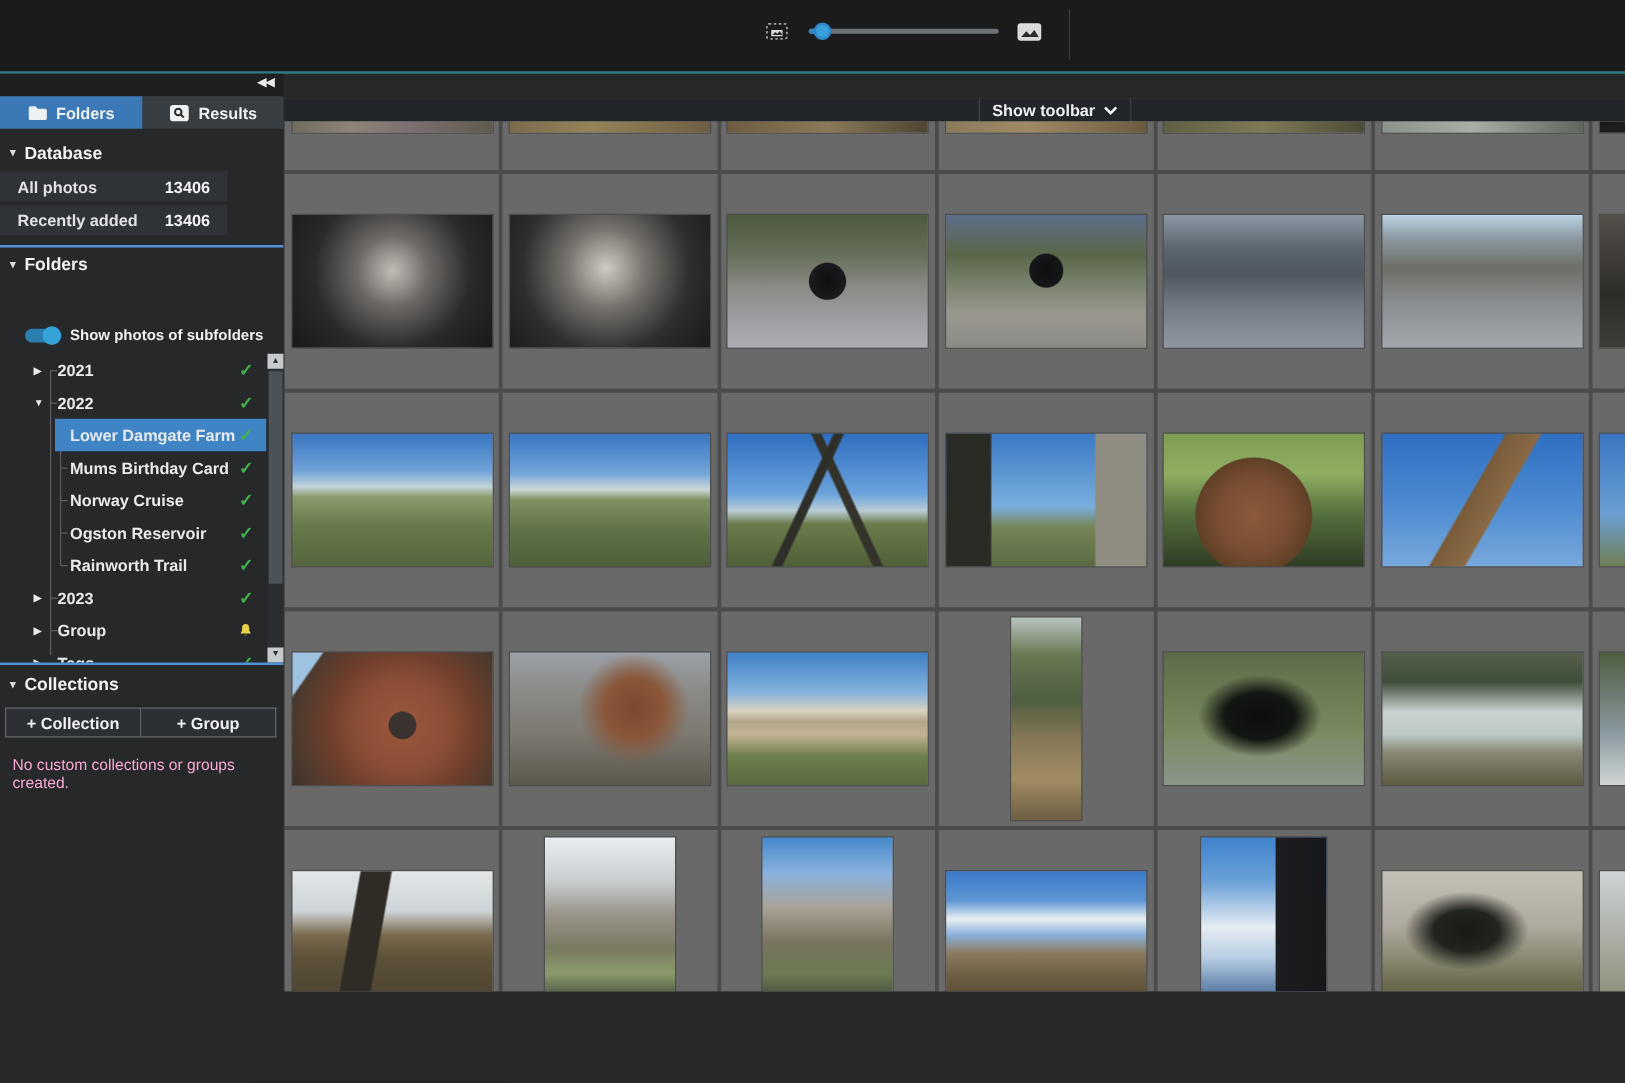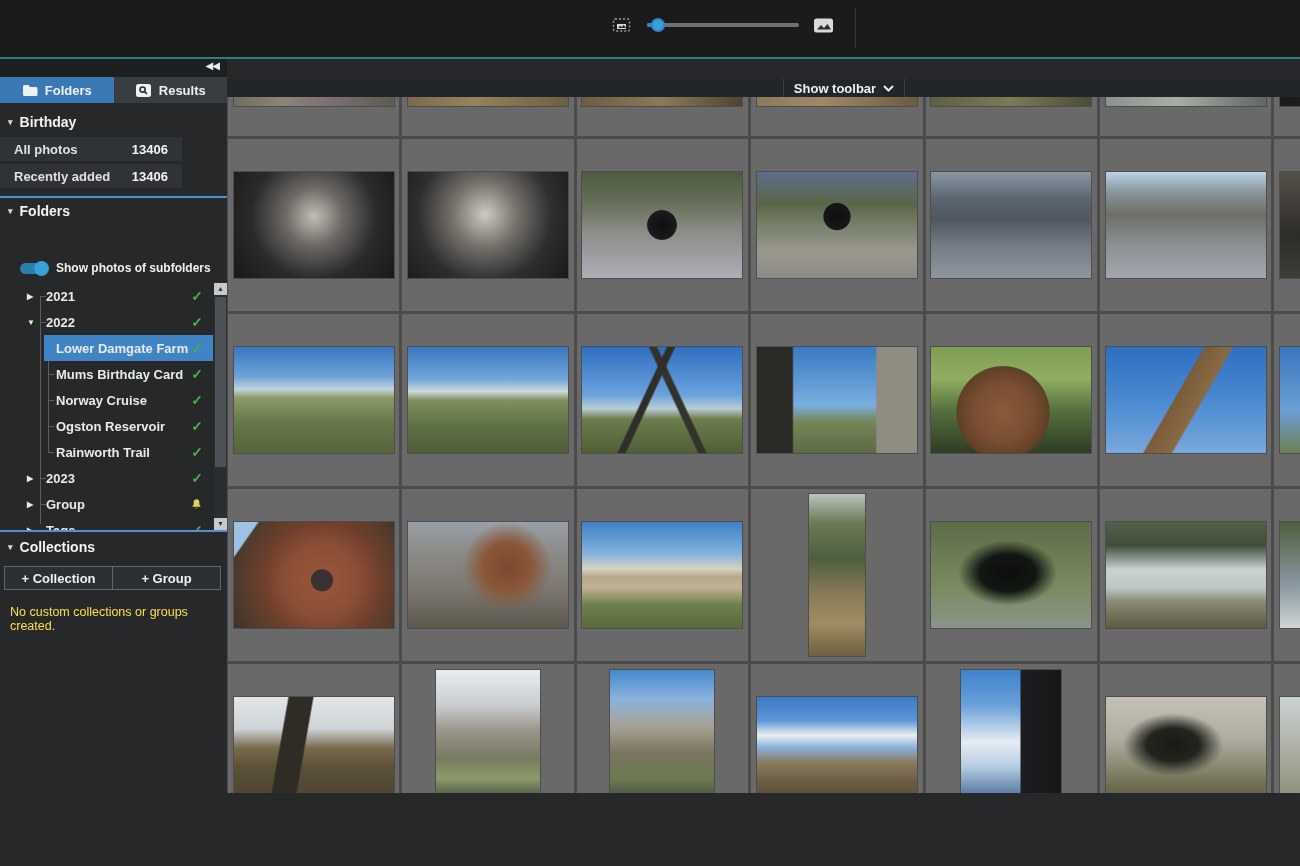--- a/index.html
+++ b/index.html
@@ -63,21 +63,21 @@
   .trunk{position:absolute;width:1px;background:#5a5e62;z-index:0;}
   .tree-scrollbar{position:absolute;right:0;top:224px;width:13px;height:247px;background:#2b2e31;}
   .sb-btn{position:absolute;left:0;width:13px;height:12px;background:#c6cacc;color:#2e3236;
           font-size:7px;line-height:12px;text-align:center;cursor:pointer;}
   .sb-thumb{position:absolute;left:1px;top:14px;width:11px;height:170px;background:#4d5257;}
   .coll-hdr{position:absolute;left:0;top:478px;width:227px;height:20px;}
   .coll-btns{position:absolute;left:4px;top:507px;width:217px;height:24px;display:flex;}
   .coll-btn{flex:1;box-sizing:border-box;border:1px solid #61666b;background:#2c3034;color:#eef0f2;
             font-size:13px;font-weight:700;display:flex;align-items:center;justify-content:center;cursor:pointer;}
   .coll-btn + .coll-btn{border-left:none;}
-  .coll-empty{position:absolute;left:10px;top:546px;font-size:12.5px;color:#fde047;}
+  .coll-empty{position:absolute;left:10px;top:546px;font-size:12.5px;color:#f9a8d4;}
   
   .main{position:absolute;left:227px;top:59px;width:1073px;height:714px;background:#4b4b4b;overflow:hidden;margin-top:20px;}
   .toolbar-strip{position:absolute;left:0;top:0;width:1073px;height:18px;background:#22262a;}
   .ts-div{position:absolute;top:0;width:1px;height:18px;background:#3c4045;}
   .show-toolbar{position:absolute;left:557px;top:0;width:120px;height:18px;display:flex;align-items:center;
                 justify-content:center;gap:7px;color:#eef0f2;font-size:13px;font-weight:700;cursor:pointer;}
   .grid{position:absolute;left:0;top:18px;width:1073px;height:789px;display:flex;flex-direction:column;gap:3px;
         background:#4b4b4b;overflow:hidden;padding-left:1px;box-sizing:border-box;}
   .grow{display:flex;gap:3px;flex:0 0 auto;overflow:hidden;}
   .cell{flex:0 0 171.4px;background:#696969;display:flex;align-items:center;justify-content:center;overflow:hidden;}
@@ -132,21 +132,21 @@
           <rect x="1" y="1" width="15" height="13" rx="2.5" fill="#eef0f2"></rect>
           <circle cx="7.6" cy="6.6" r="2.6" fill="none" stroke="#2a2d30" stroke-width="1.6"></circle>
           <line x1="9.6" y1="8.6" x2="12" y2="11" stroke="#2a2d30" stroke-width="1.6"></line>
         </svg>
         <span>Results</span>
       </div>
     </div>
 
     <div class="section-hdr db-hdr">
       <span class="caret">▾</span>
-      <span>Birthday</span>
+      <span>Database</span>
     </div>
     <div class="db-rows" id="db-rows">
         <div class="db-row">
           <span class="lbl">All photos</span>
           <span class="val">13406</span>
         </div>
         <div class="db-row">
           <span class="lbl">Recently added</span>
           <span class="val">13406</span>
         </div>

